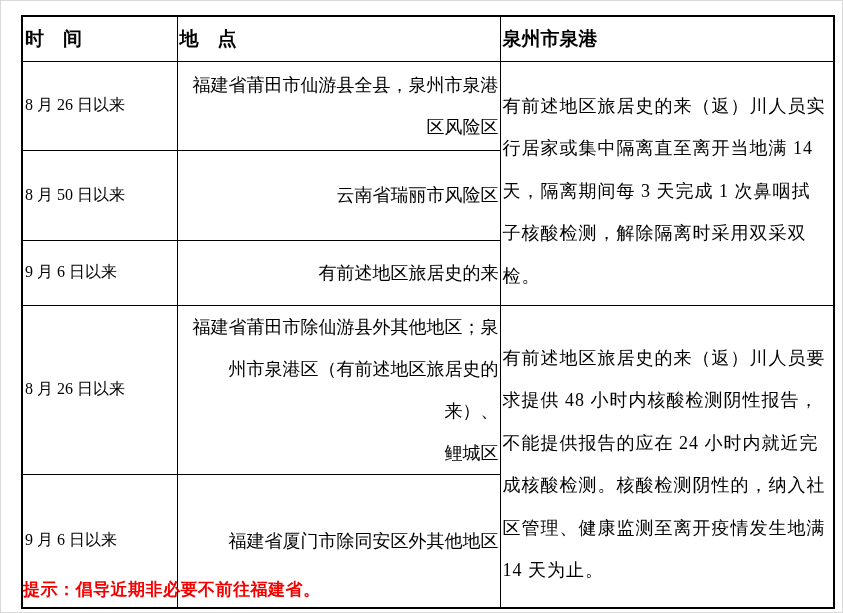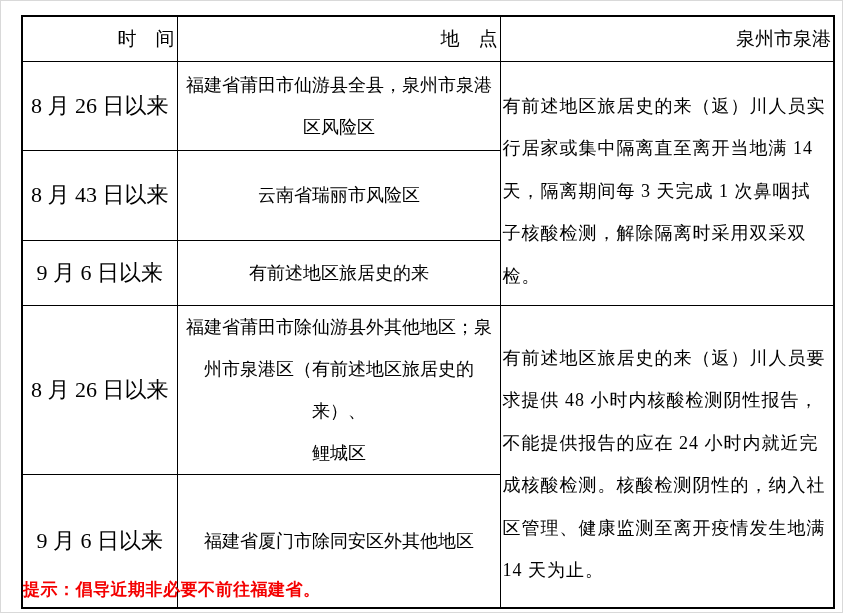--- a/index.html
+++ b/index.html
@@ -39,35 +39,35 @@
 
   tr.r-header  { height: 45px; }
   tr.r-1 { height: 89px; }
   tr.r-2 { height: 90px; }
   tr.r-3 { height: 65px; }
   tr.r-4 { height: 130px; }
   tr.r-5 { height: 134px; }
 
   th.head-cell {
     font-size: 19px;
-    font-weight: normal;
-    text-align: right;
+    font-weight: bold;
+    text-align: left;
     vertical-align: middle;
     padding: 0 2px;
   }
   td.time-cell {
-    font-size: 22px;
-    text-align: center;
+    font-size: 16px;
+    text-align: left;
     vertical-align: middle;
     padding: 0 2px;
     white-space: nowrap;
   }
   td.loc-cell {
     font-size: 18px;
-    text-align: center;
+    text-align: right;
     vertical-align: middle;
     padding: 0 1px 0 2px;
     line-height: 42px;
     white-space: pre-line;
   }
   td.measure-cell {
     font-size: 18px;
     text-align: justify;
     vertical-align: middle;
     padding: 16px 1px 0 2px;
@@ -108,21 +108,21 @@
       <td class="time-cell">8 月 26 日以来</td>
       <td class="loc-cell">福建省莆田市仙游县全县，泉州市泉港
 区风险区</td>
       <td class="measure-cell" rowspan="3">有前述地区旅居史的来（返）川人员实
 行居家或集中隔离直至离开当地满 14
 天，隔离期间每 3 天完成 1 次鼻咽拭
 子核酸检测，解除隔离时采用双采双
 检。</td>
     </tr>
     <tr class="r-2">
-      <td class="time-cell">8 月 43 日以来</td>
+      <td class="time-cell">8 月 50 日以来</td>
       <td class="loc-cell">云南省瑞丽市风险区</td>
     </tr>
     <tr class="r-3">
       <td class="time-cell">9 月 6 日以来</td>
       <td class="loc-cell">有前述地区旅居史的来</td>
     </tr>
     <tr class="r-4">
       <td class="time-cell">8 月 26 日以来</td>
       <td class="loc-cell">福建省莆田市除仙游县外其他地区；泉
 州市泉港区（有前述地区旅居史的来）、

